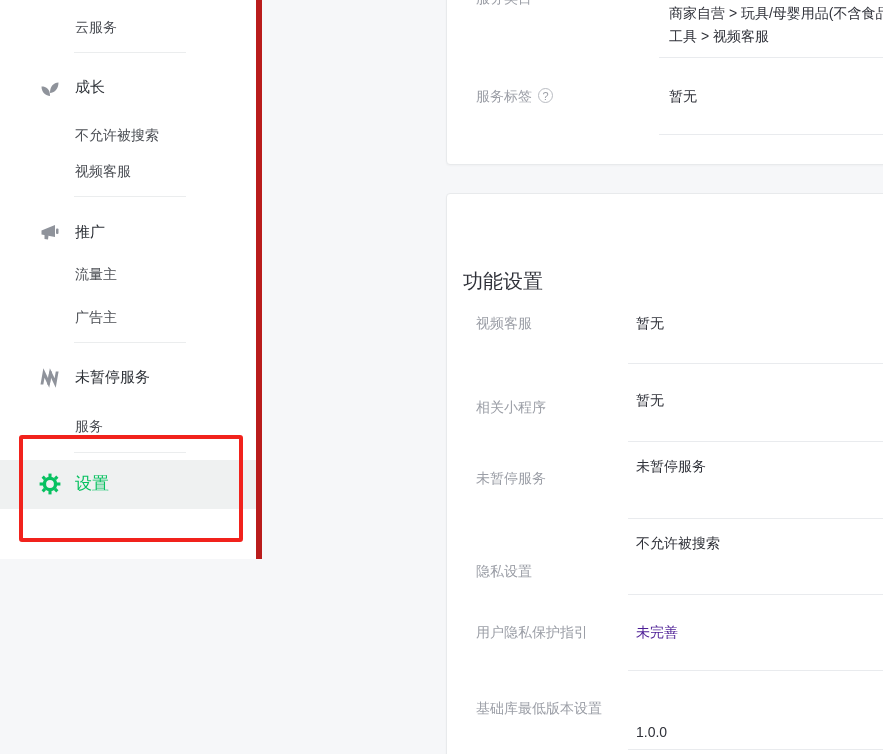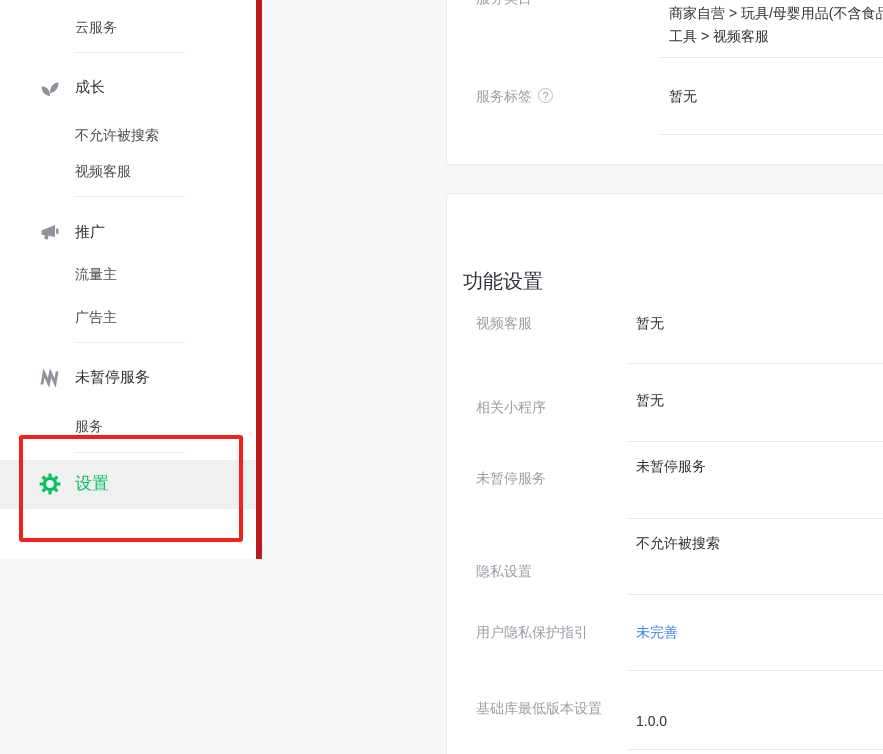--- a/index.html
+++ b/index.html
@@ -67,21 +67,21 @@
   .field-label {
     position: absolute; left: 29px;
     font-size: 14px; line-height: 19px;
     color: #9b9ea6; white-space: nowrap;
   }
   .field-value {
     position: absolute; left: 189px;
     font-size: 14px; line-height: 19px;
     color: #2f3139; white-space: nowrap;
   }
-  .field-value.warning { color: #3b82f6; }
+  .field-value.warning { color: #4c1d95; }
   .card-1 .field-value { left: 222px; }
   .multi-line { line-height: 23px; }
   .row-divider {
     position: absolute; right: 0; height: 0;
     border-top: 1px solid #e9ebee;
   }
   .card-1 .row-divider { left: 212px; }
   .card-2 .row-divider { left: 181px; }
   .card-title {
     position: absolute; left: 16px; top: 34px;
@@ -217,16 +217,16 @@
   </div>
 
   <div>
     <div class="field-label" style="top:429px">用户隐私保护指引</div>
     <div class="field-value warning" style="top:429px">未完善</div>
     <div class="row-divider" style="top:476px"></div>
   </div>
 
   <div>
     <div class="field-label" style="top:505px">基础库最低版本设置</div>
-    <div class="field-value" style="top:518px">1.0.0</div>
+    <div class="field-value" style="top:529px">1.0.0</div>
     <div class="row-divider" style="top:555px"></div>
   </div>
 </div>
 
 </body></html>

